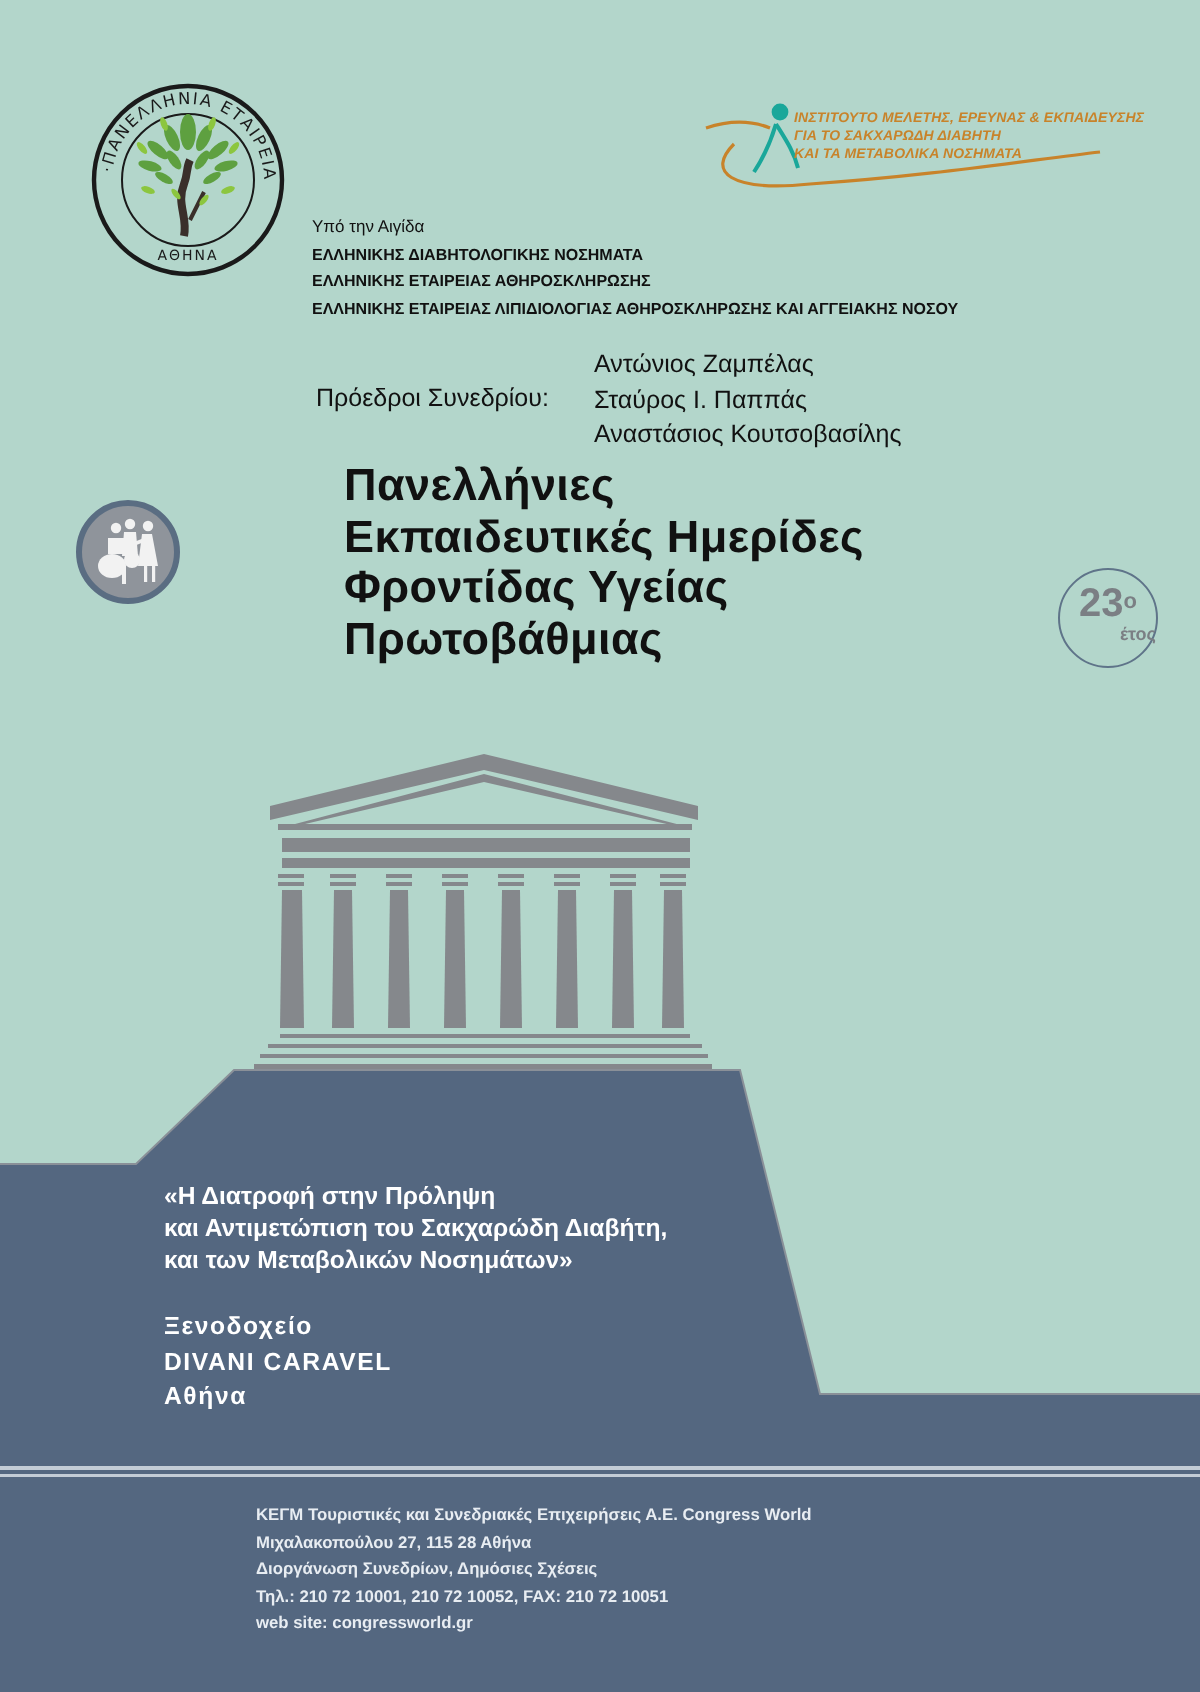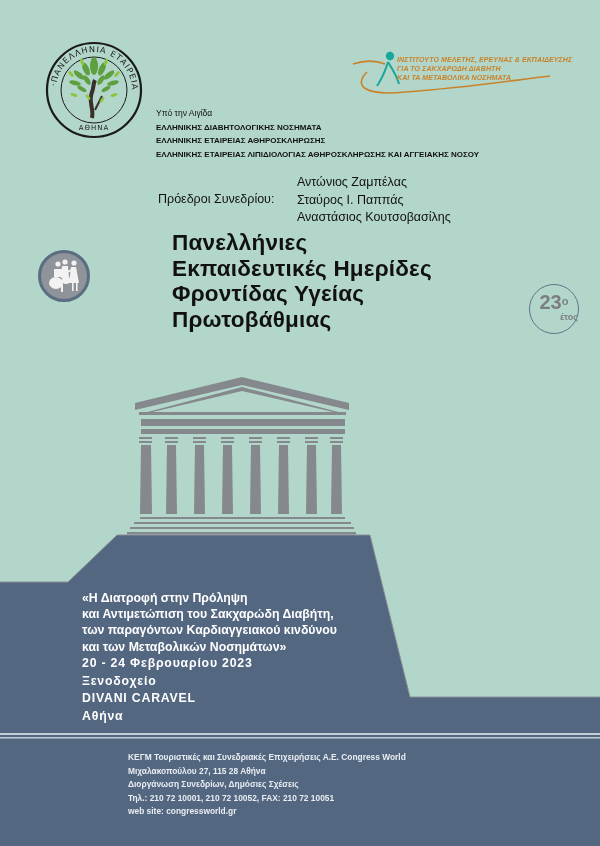--- a/index.html
+++ b/index.html
@@ -215,26 +215,24 @@
       <rect x="134" y="522" width="217" height="2"></rect>
       <rect x="130" y="527" width="224" height="2"></rect>
       <rect x="127" y="532" width="229" height="2.5"></rect>
     </g>
   </svg>
 </div>
 
 <div id="subtitle" class="abs">
   <span>«Η Διατροφή στην Πρόληψη</span>
   <span>και Αντιμετώπιση του Σακχαρώδη Διαβήτη,</span>
-  <span>των παραγόντων Καρδιαγγειακού κινδύνου</span>
   <span>και των Μεταβολικών Νοσημάτων»</span>
 </div>
 
 <div id="event-info" class="abs">
-  <span>20 - 24 Φεβρουαρίου 2023</span>
   <span>Ξενοδοχείο</span>
   <span>DIVANI CARAVEL</span>
   <span>Αθήνα</span>
 </div>
 
 <div id="footer" class="abs">
   <span>ΚΕΓΜ Τουριστικές και Συνεδριακές Επιχειρήσεις Α.Ε. Congress World</span>
   <span>Μιχαλακοπούλου 27, 115 28  Αθήνα</span>
   <span>Διοργάνωση Συνεδρίων, Δημόσιες Σχέσεις</span>
   <span>Τηλ.: 210 72 10001, 210 72 10052, FAX: 210 72 10051</span>

